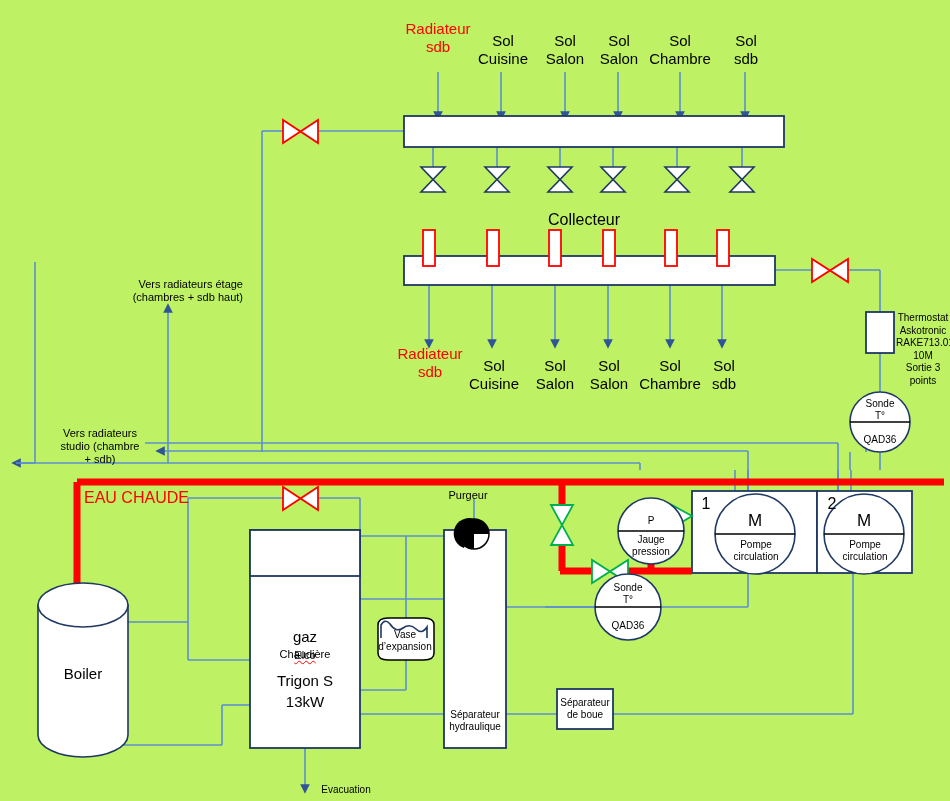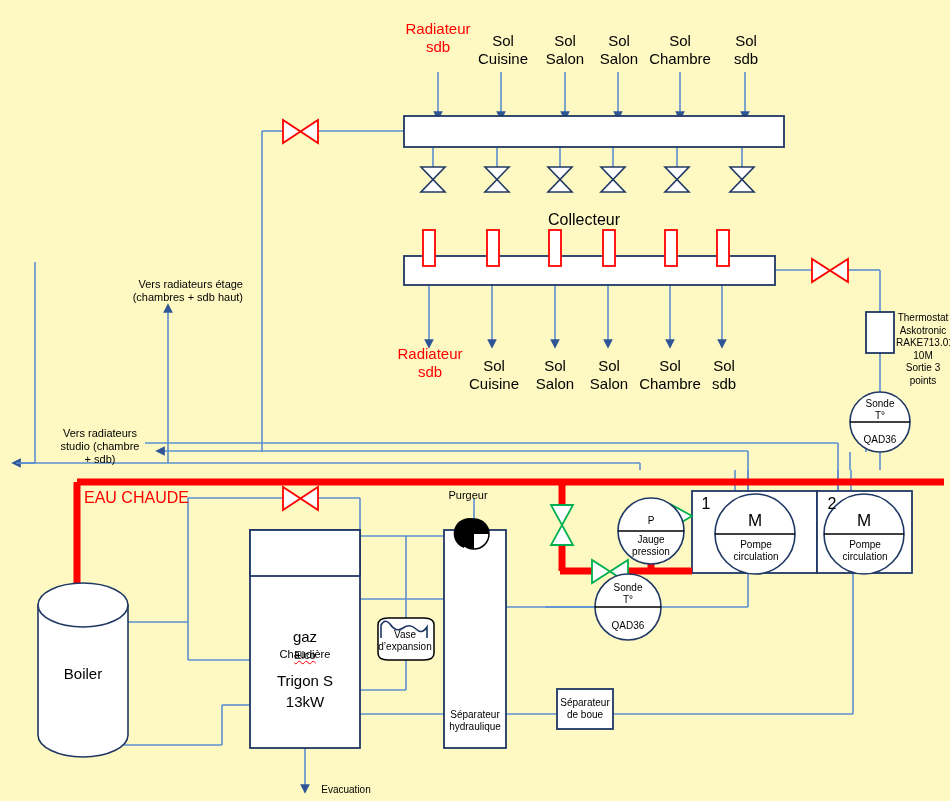--- a/index.html
+++ b/index.html
@@ -1,17 +1,17 @@
 <!DOCTYPE html>
 <html><head>
 <meta charset="utf-8">
 <style>
   html,body{margin:0;padding:0;background:#ffffff;}
   body{font-family:"Liberation Sans",sans-serif;}
-  #stage{position:relative;width:950px;height:801px;background:#fef9c3;overflow:hidden;}
+  #stage{position:relative;width:950px;height:801px;background:#bef264;overflow:hidden;}
   .lbl{position:absolute;text-align:center;line-height:1.18;color:#000;font-size:15px;white-space:pre-line;}
   .lbl.red{color:#ff0000;}
   .lbl.sm{font-size:11px;}
   .lbl.xs{font-size:10px;}
   svg.layer{position:absolute;left:0;top:0;width:950px;height:801px;}
   .spell{ text-decoration: underline; text-decoration-color:#ff0000; text-decoration-style: wavy; text-decoration-thickness:1px;}
 </style>
 </head>
 <body>
 

